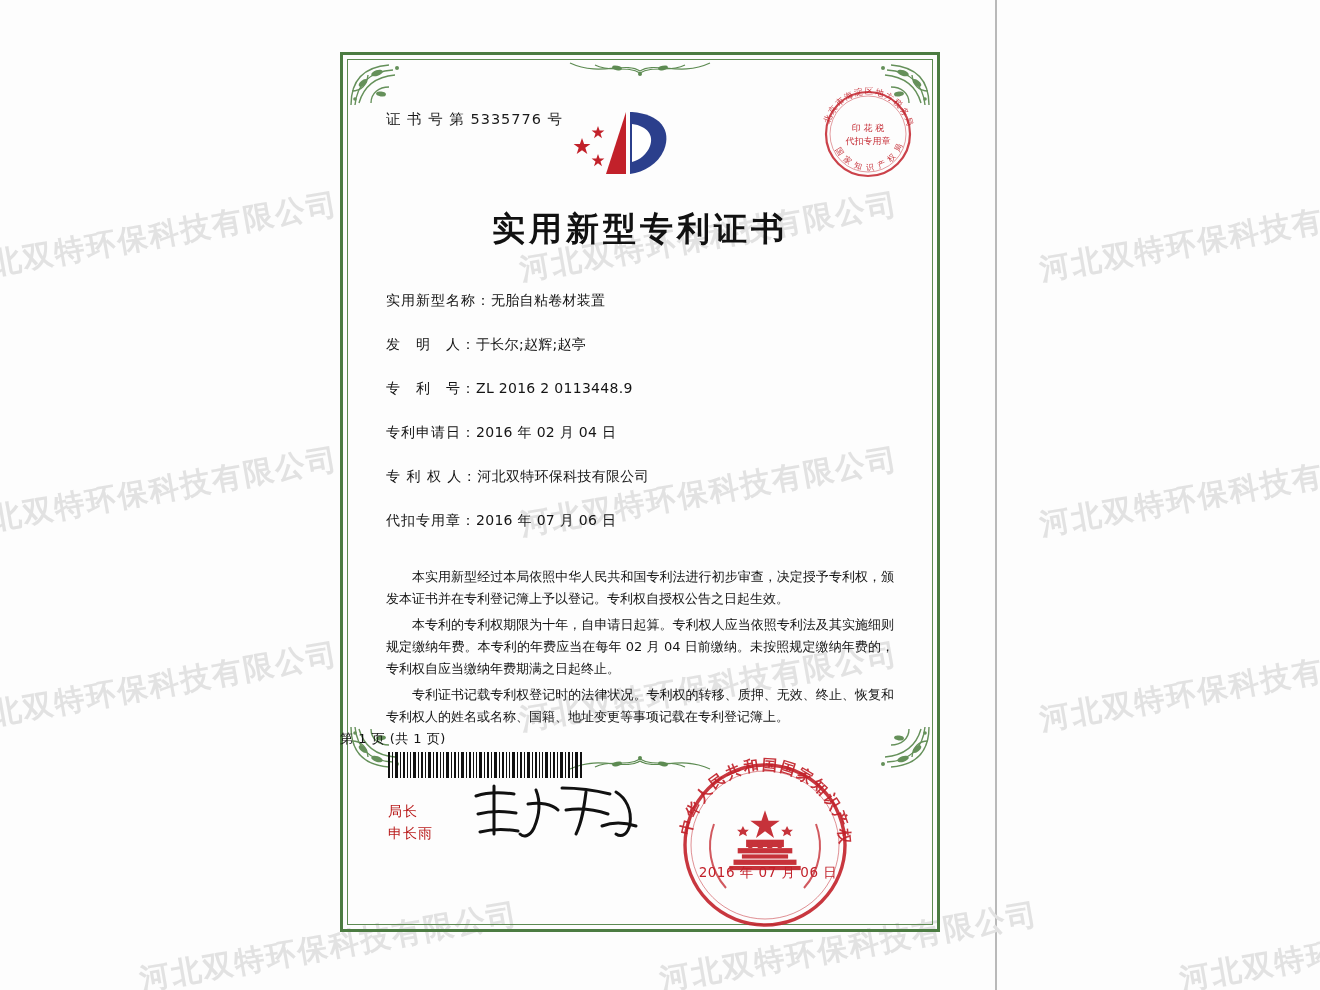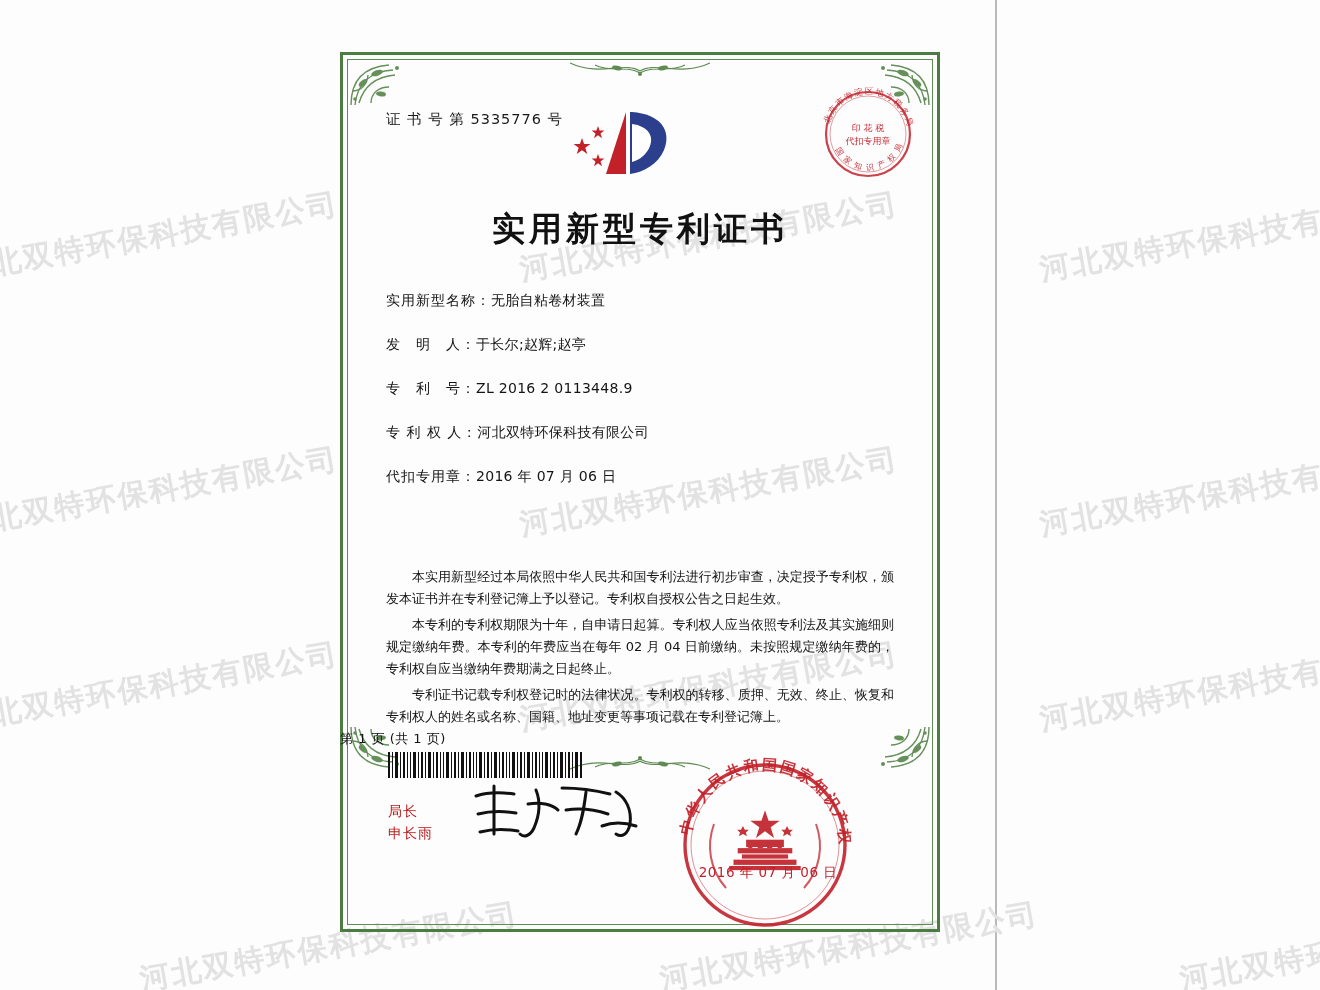--- a/index.html
+++ b/index.html
@@ -408,20 +408,23 @@
 
     <div class="fields">
       <div class="field-row">
         <span class="lbl">实用新型名称：</span><span class="val">无胎自粘卷材装置</span>
       </div>
       <div class="field-row">
         <span class="lbl">发　明　人：</span><span class="val">于长尔;赵辉;赵亭</span>
       </div>
       <div class="field-row">
         <span class="lbl">专　利　号：</span><span class="val">ZL 2016 2 0113448.9</span>
+      </div>
+      <div class="field-row">
+        <span class="lbl">专利申请日：</span><span class="val">2016 年 02 月 04 日</span>
       </div>
       <div class="field-row">
         <span class="lbl">专 利 权 人：</span><span class="val">河北双特环保科技有限公司</span>
       </div>
       <div class="field-row">
         <span class="lbl">代扣专用章：</span><span class="val">2016 年 07 月 06 日</span>
       </div>
     </div>
 
     <div class="body-text">

